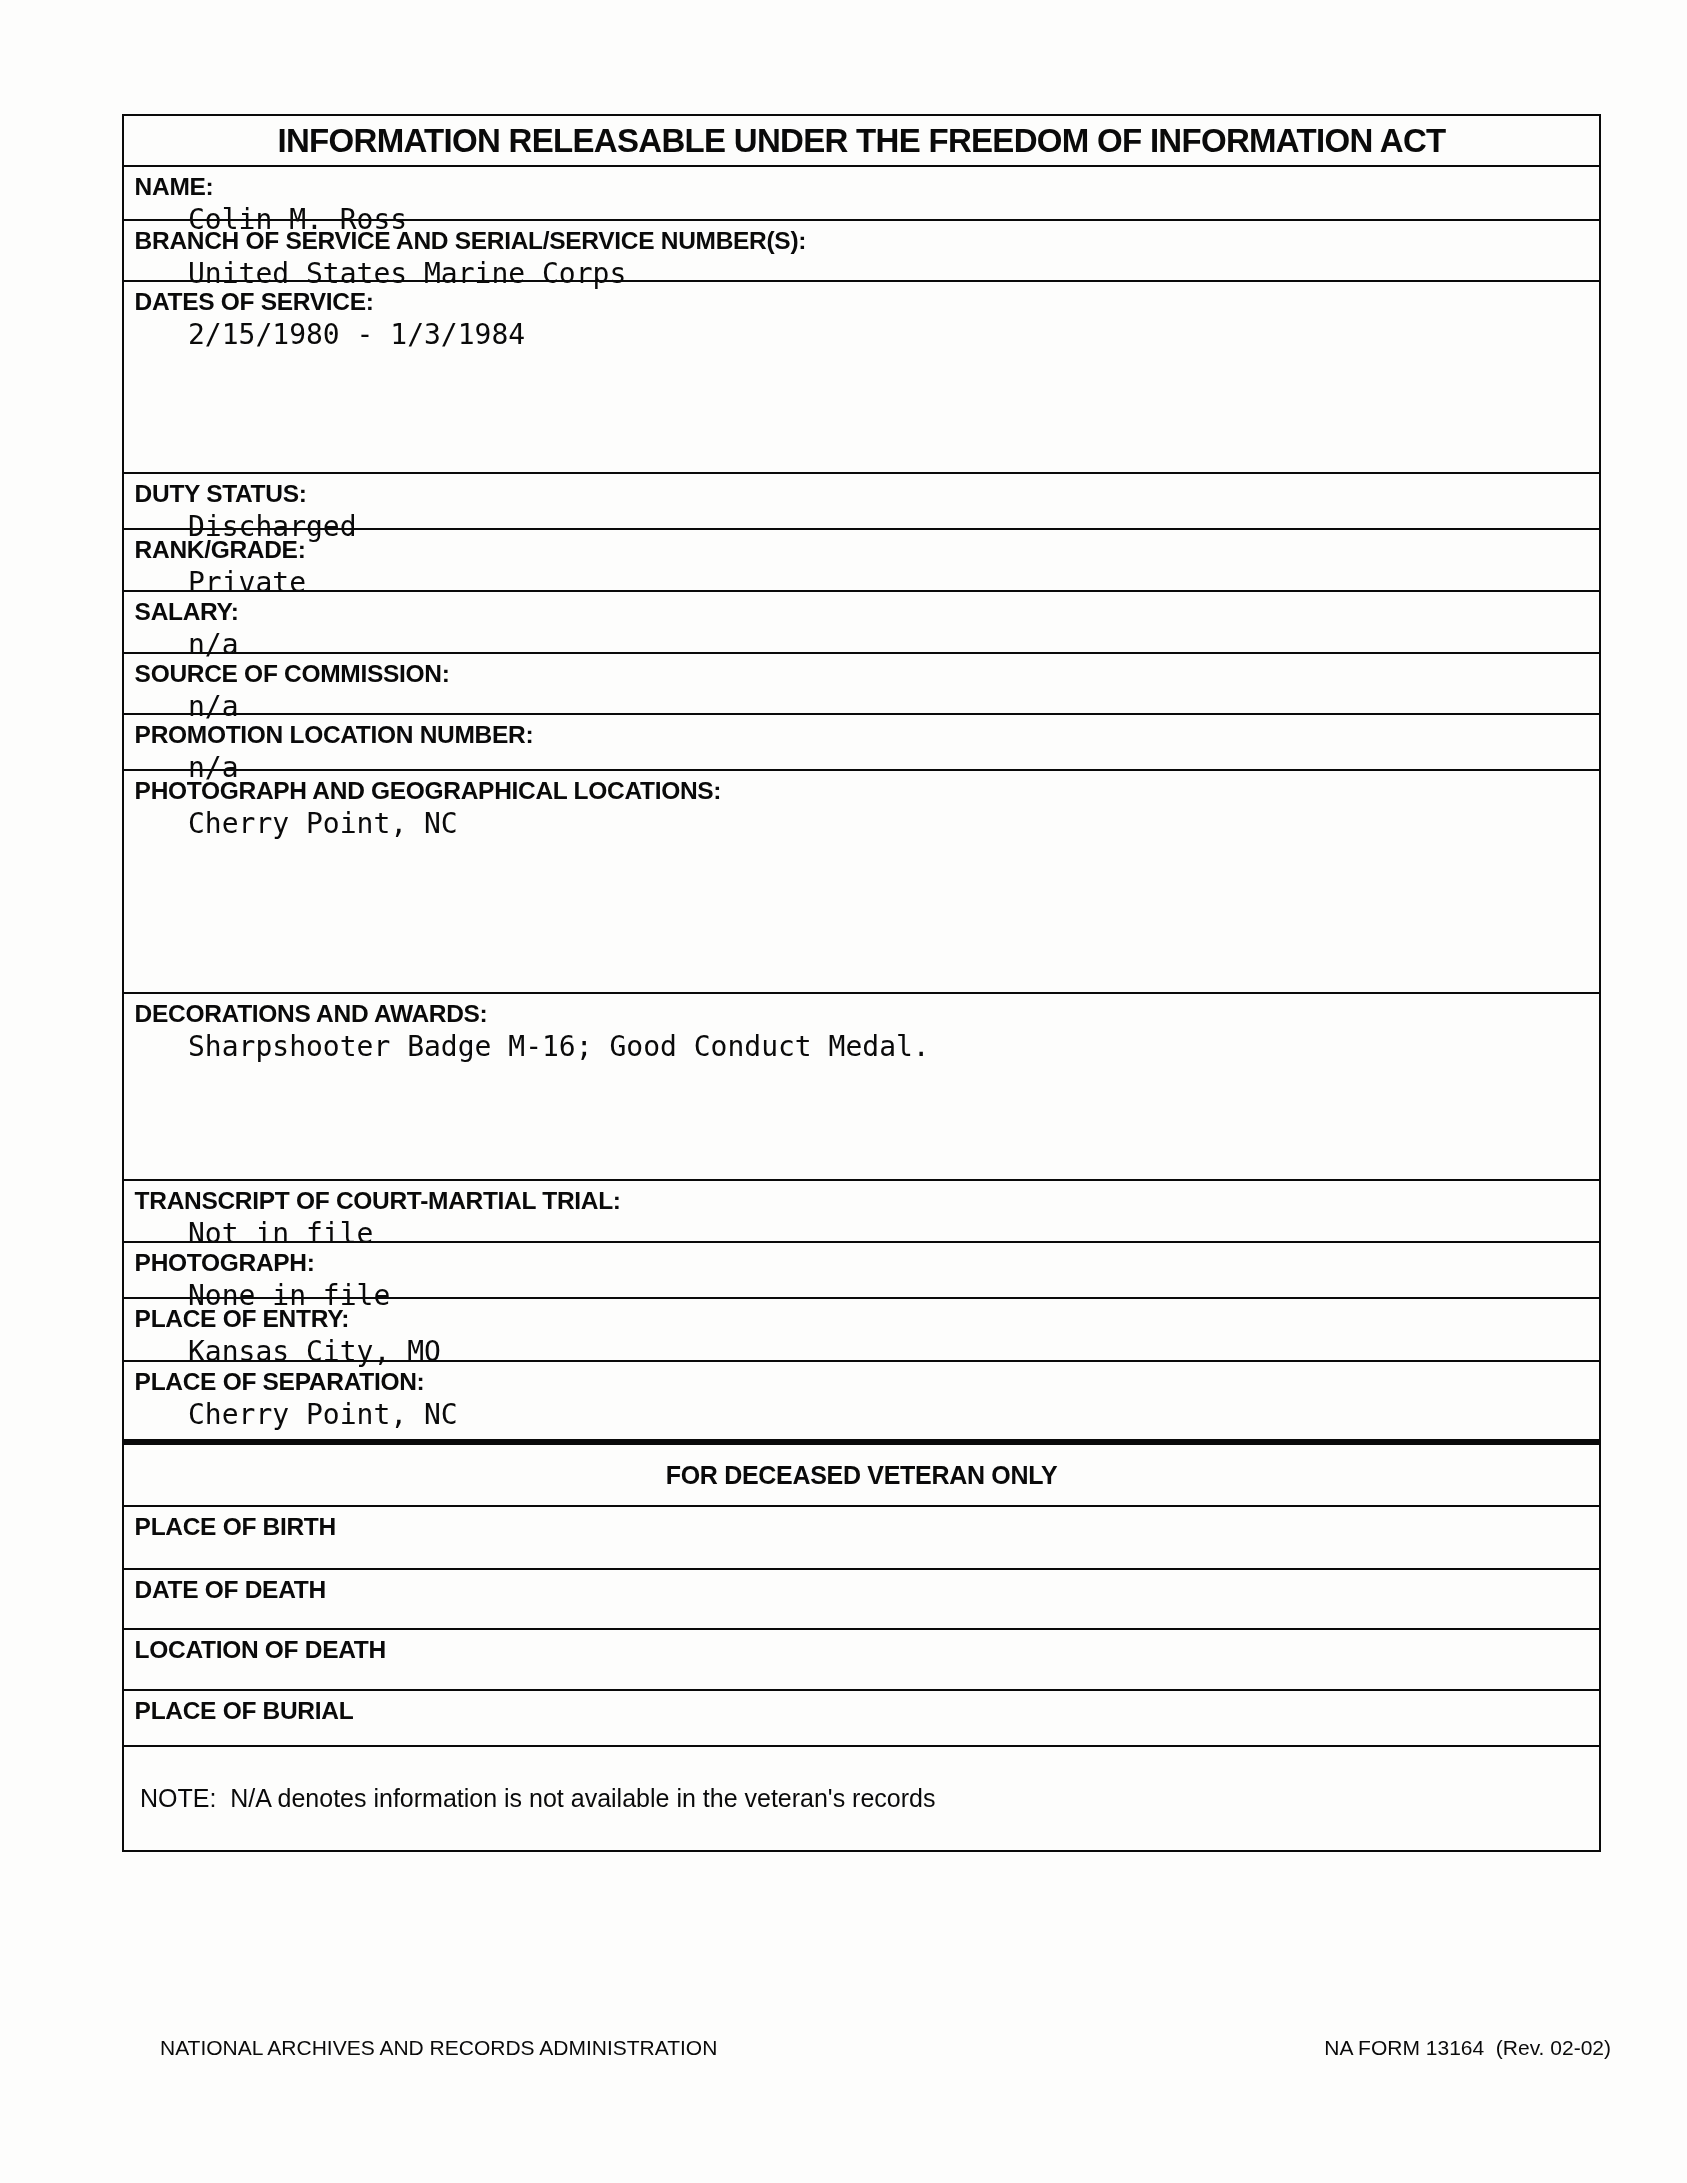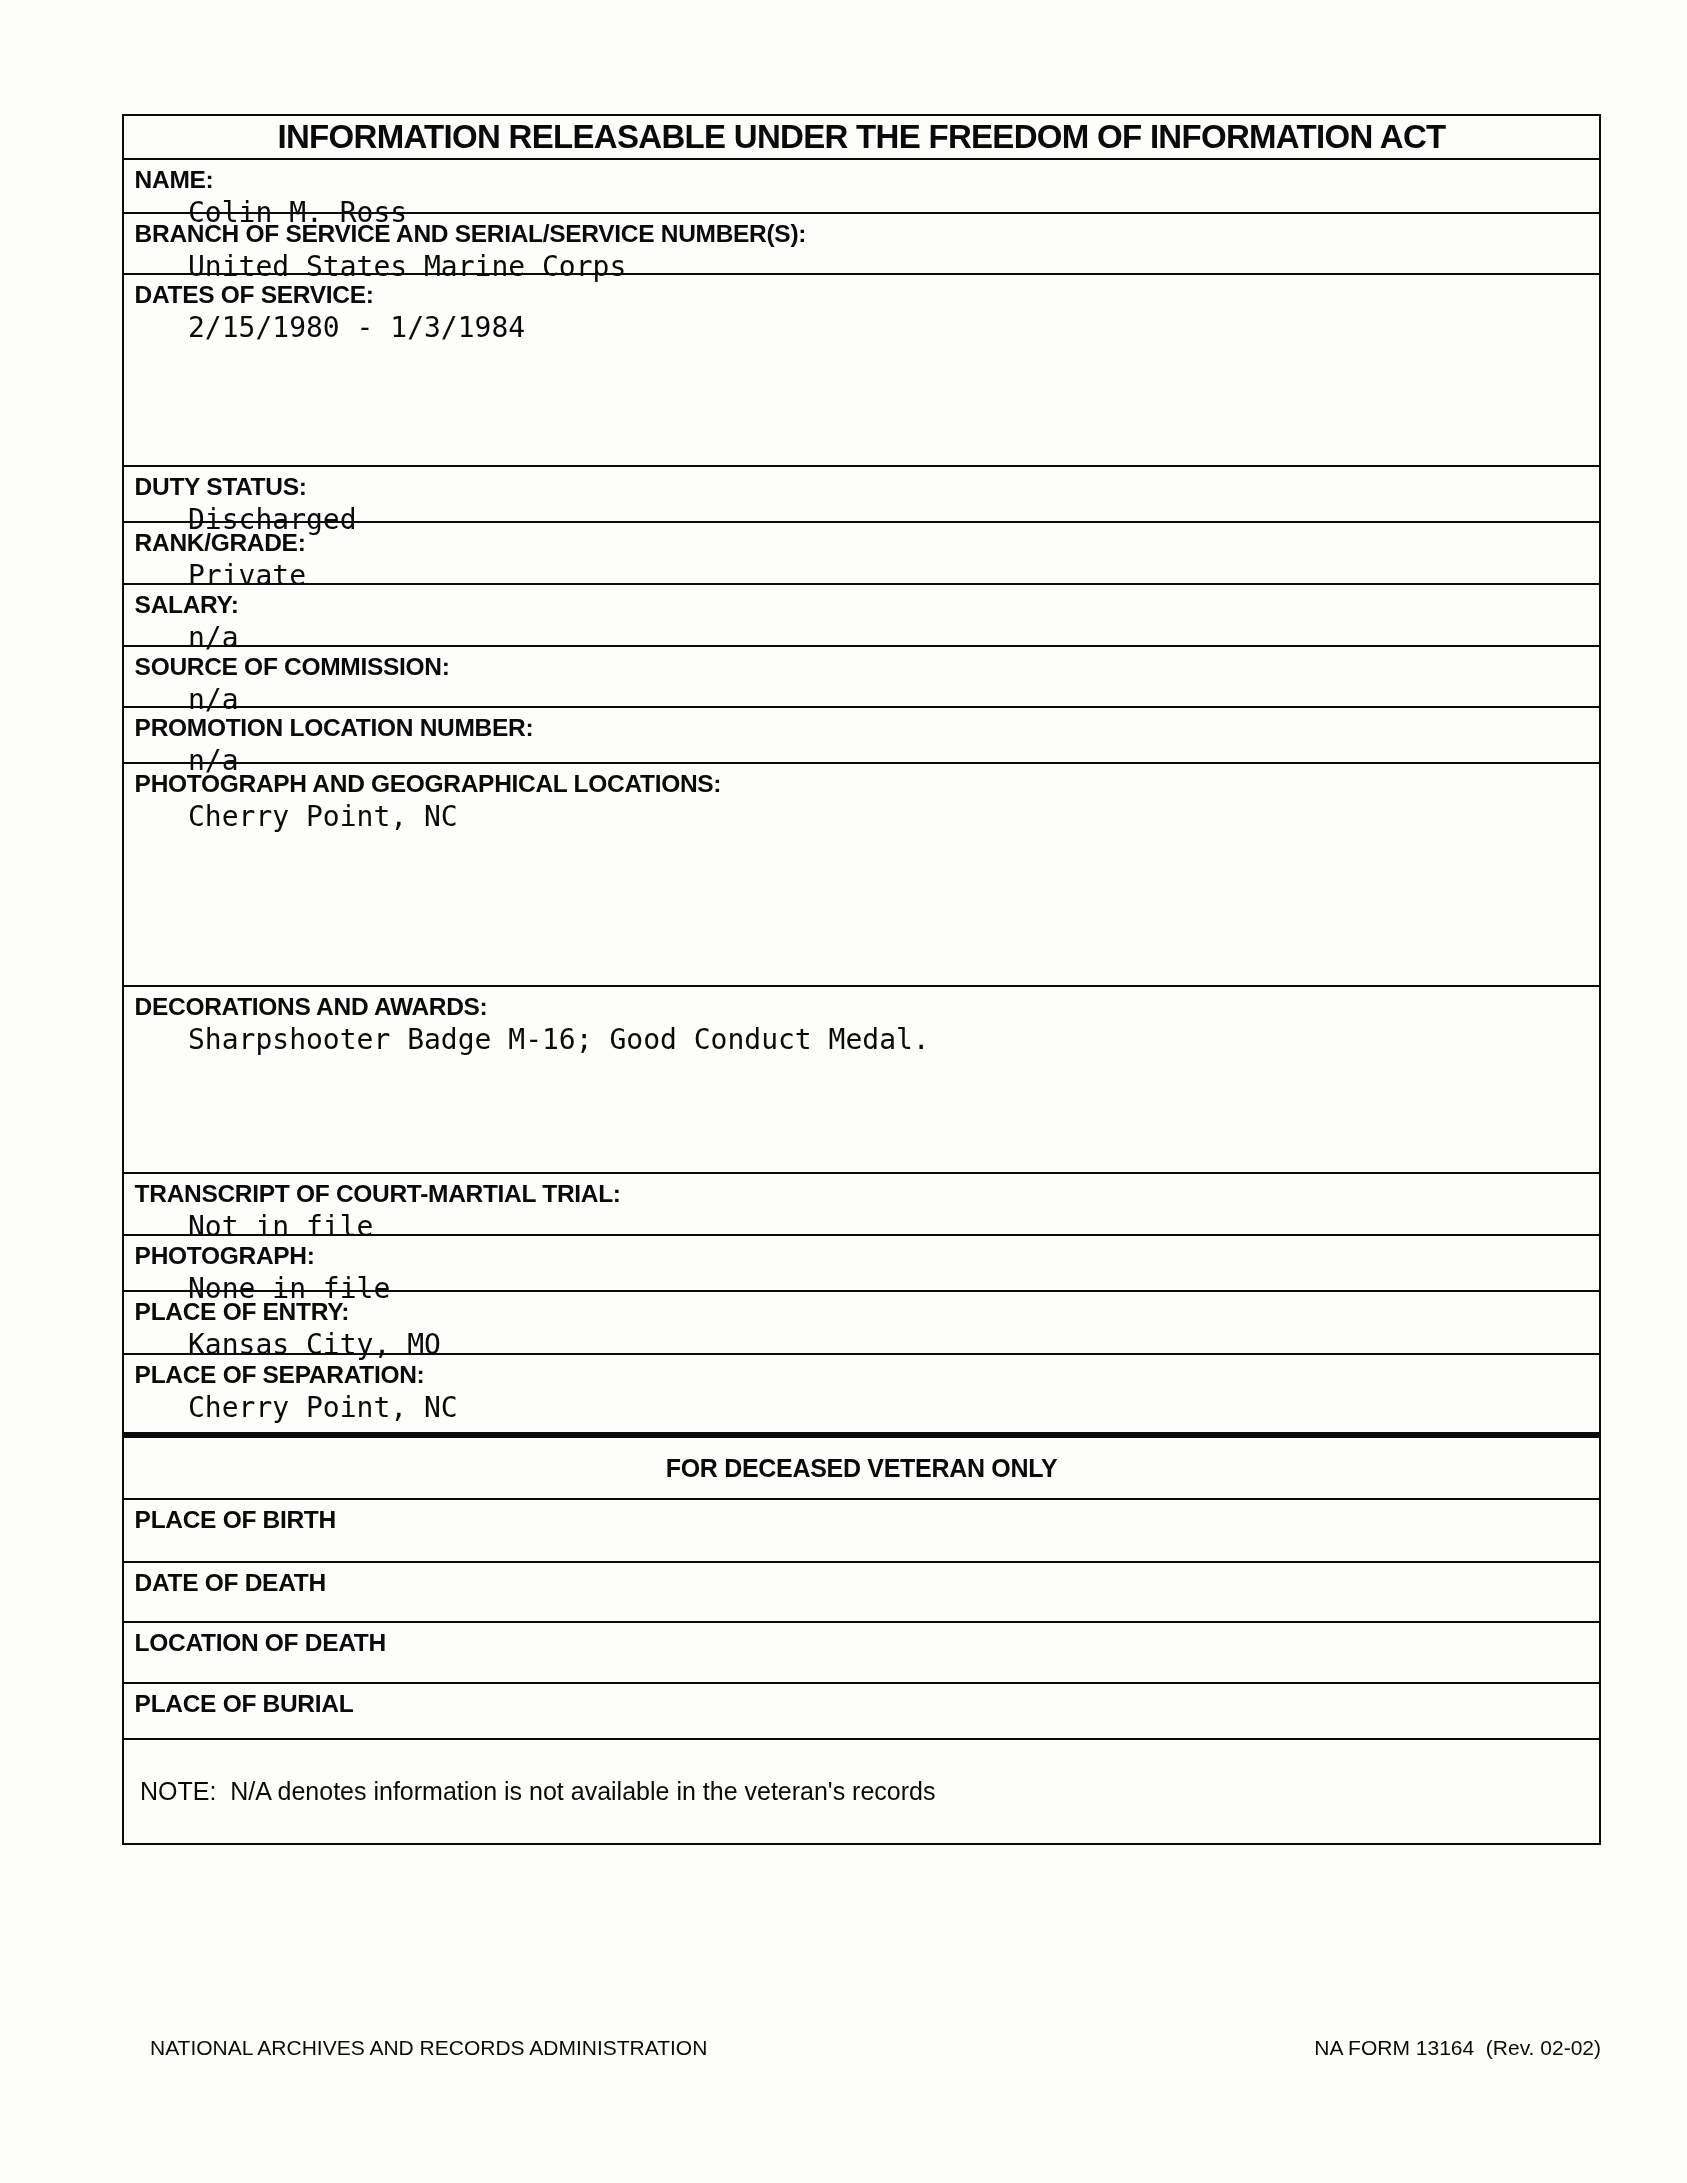--- a/index.html
+++ b/index.html
@@ -11,21 +11,21 @@
     color:#0a0a0a;
     overflow:hidden;
   }
   .form{
     position:absolute;left:122px;top:114px;width:1479px;
     border:2.6px solid #0a0a0a;
     box-sizing:border-box;
     background:#fdfdfc;
   }
   .title-row{
-    height:42px;
+    height:49px;
     display:flex;align-items:center;justify-content:center;
     box-sizing:border-box;
   }
   .title-row .title{
     font-weight:bold;font-size:33px;letter-spacing:-0.7px;
     white-space:nowrap;
   }
   .row{
     position:relative;
     border-top:2px solid #0a0a0a;
@@ -54,21 +54,21 @@
   }
   .note-row{
     display:flex;align-items:center;
   }
   .note-text{
     padding-left:16px;
     font-size:25px;
     white-space:pre-wrap;
   }
   .footer{
-    position:absolute;left:122px;top:2036px;width:1479px;
+    position:absolute;left:132px;top:2036px;width:1479px;
     display:flex;justify-content:space-between;align-items:flex-end;
     box-sizing:border-box;
     padding-left:28px;
     font-size:21px;
   }
   .footer .footer-right{white-space:pre-wrap;}
 </style>
 </head>
 <body>
 

